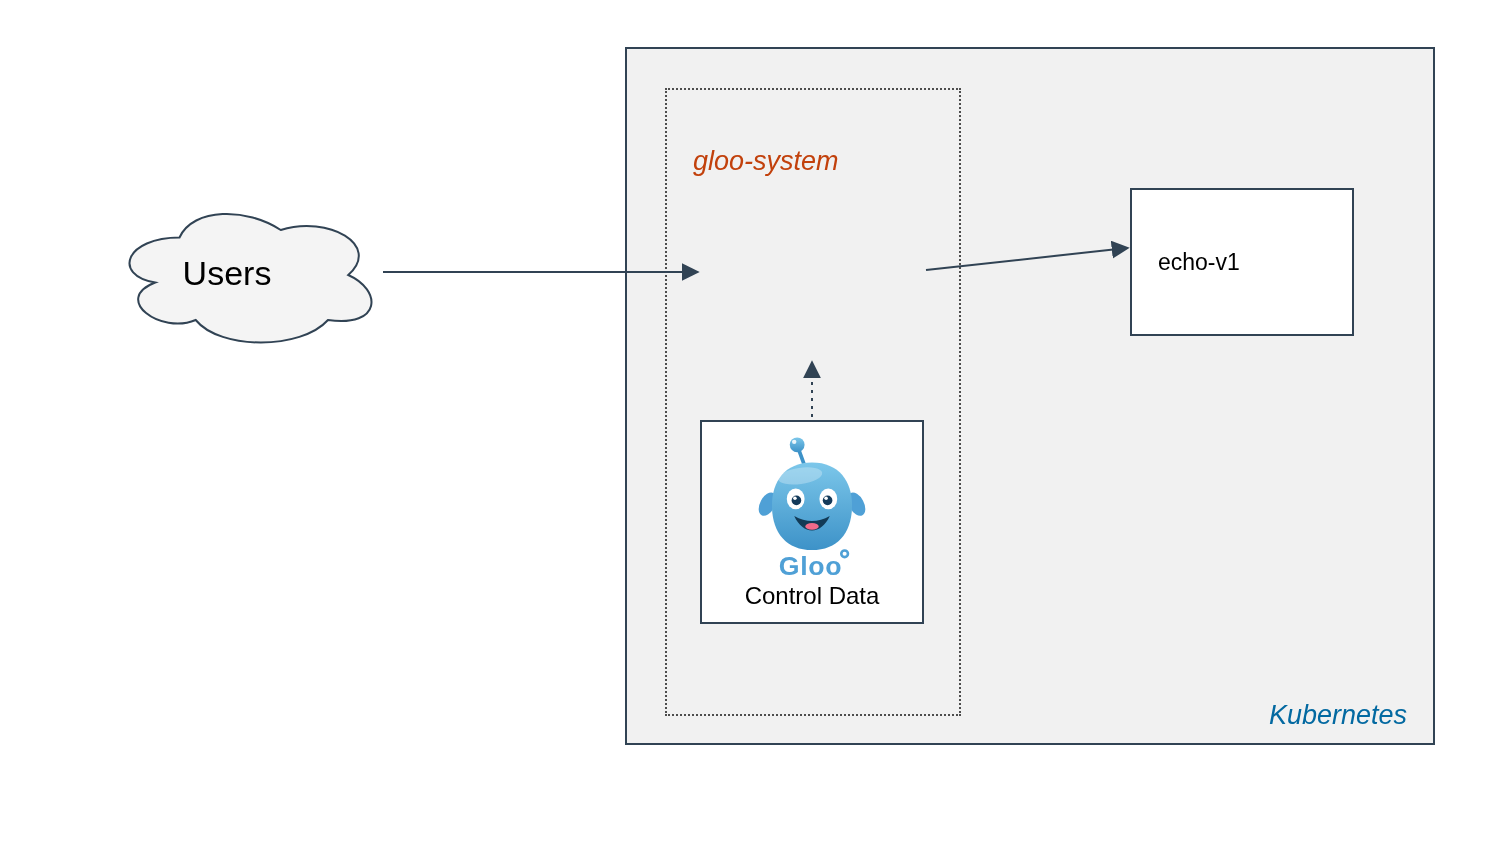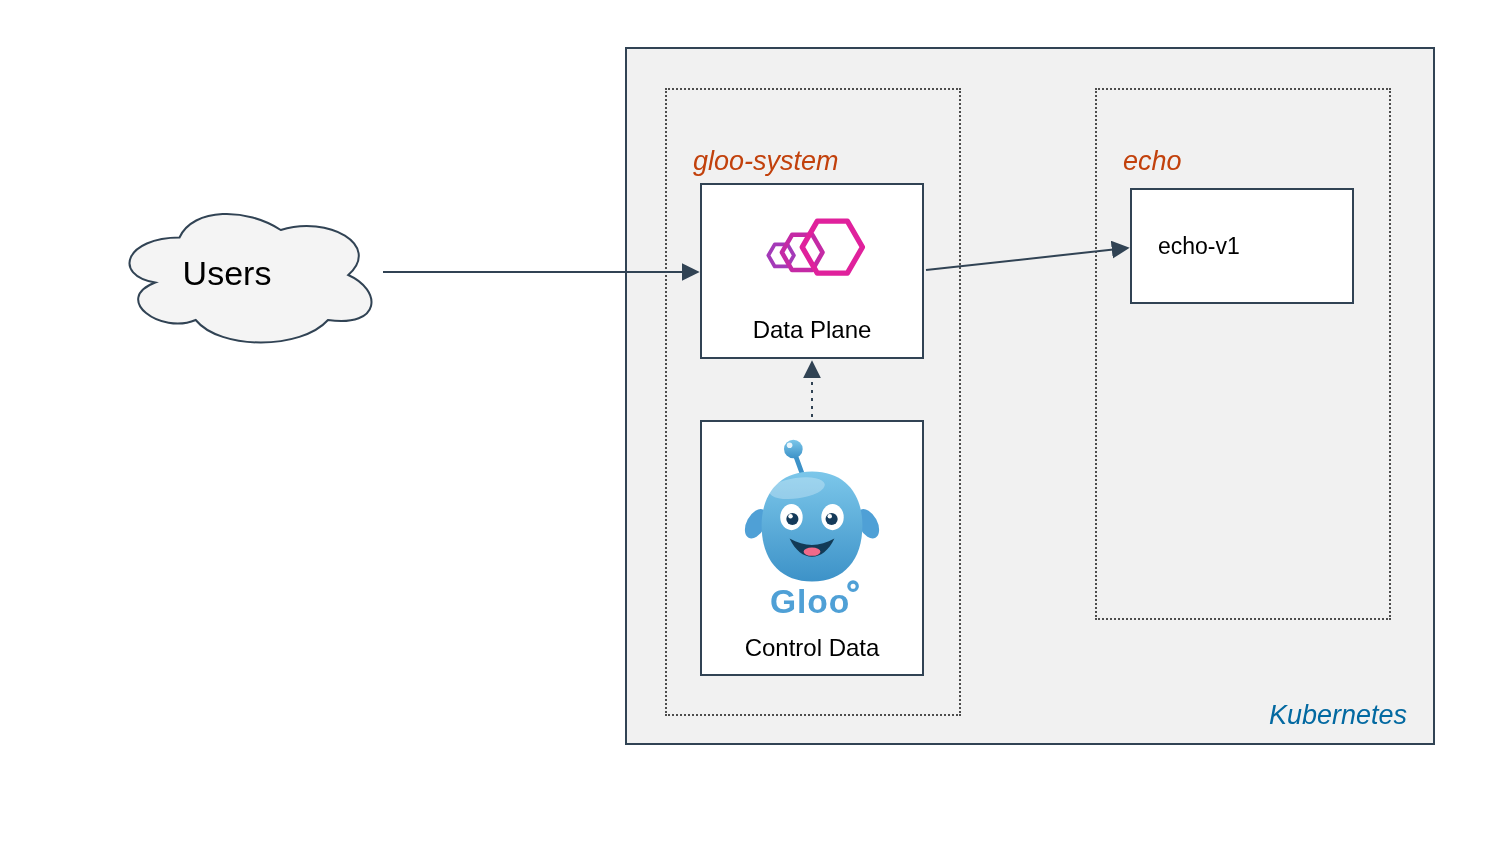--- a/index.html
+++ b/index.html
@@ -14,22 +14,22 @@
   .ns{position:absolute;border:2px dotted #4d4d4d;box-sizing:border-box;}
   .ns-gloo{left:665px;top:88px;width:296px;height:628px;}
   .ns-echo{left:1095px;top:88px;width:296px;height:532px;}
   .ns-label{position:absolute;left:26px;top:22px;font-style:italic;
        font-size:27px;color:#c2410c;white-space:nowrap;margin-top:34px;}
 
   .node{position:absolute;background:#ffffff;border:2px solid #314354;
        box-sizing:border-box;display:flex;flex-direction:column;
        align-items:center;justify-content:space-between;}
   .node-dataplane{left:700px;top:183px;width:224px;height:176px;padding:16px 0 13px;}
-  .node-controlplane{left:700px;top:420px;width:224px;height:256px;padding:8px 0 12px;}
-  .node-echov1{left:1130px;top:188px;width:224px;height:116px;
+  .node-controlplane{left:700px;top:420px;width:224px;height:204px;padding:8px 0 12px;}
+  .node-echov1{left:1130px;top:188px;width:224px;height:148px;
        flex-direction:row;justify-content:flex-start;align-items:center;
        padding-left:26px;}
   .node-label{font-size:24px;color:#000;white-space:nowrap;}
   .echov1-label{font-size:23px;}
 
   .overlay{position:absolute;left:0;top:0;width:1500px;height:848px;
        pointer-events:none;}
   .overlay text{font-family:"Liberation Sans","DejaVu Sans",sans-serif;}
 </style>
 </head>
@@ -38,32 +38,21 @@
 <div class="page">
 
   <div class="k8s">
     <div class="k8s-label">Kubernetes</div>
   </div>
 
   <div class="ns ns-gloo">
     <div class="ns-label">gloo-system</div>
   </div>
 
-  <div class="ns ns-echo">
-    <div class="ns-label">echo</div>
-  </div>
 
-  <div class="node node-dataplane">
-    <svg width="128" height="96" viewBox="0 0 170 115">
-      <polygon points="61,66 52.5,80.7 35.5,80.7 27,66 35.5,51.3 52.5,51.3" fill="none" stroke="#a43ab8" stroke-width="5" stroke-linejoin="round"></polygon>
-      <polygon points="99,62 85.5,85.4 58.5,85.4 45,62 58.5,38.6 85.5,38.6" fill="none" stroke="#c42aa5" stroke-width="6" stroke-linejoin="round"></polygon>
-      <polygon points="152,55 132,89.6 92,89.6 72,55 92,20.4 132,20.4" fill="none" stroke="#e0219c" stroke-width="7" stroke-linejoin="round"></polygon>
-    </svg>
-    <div class="node-label">Data Plane</div>
-  </div>
 
   <div class="node node-controlplane">
     <svg width="168" height="192" viewBox="0 0 180 205">
       <defs>
         <linearGradient id="glooBody" x1="0" y1="0" x2="0" y2="1">
           <stop offset="0" stop-color="#7cc7ea"></stop>
           <stop offset="1" stop-color="#3d92c8"></stop>
         </linearGradient>
       </defs>
 

